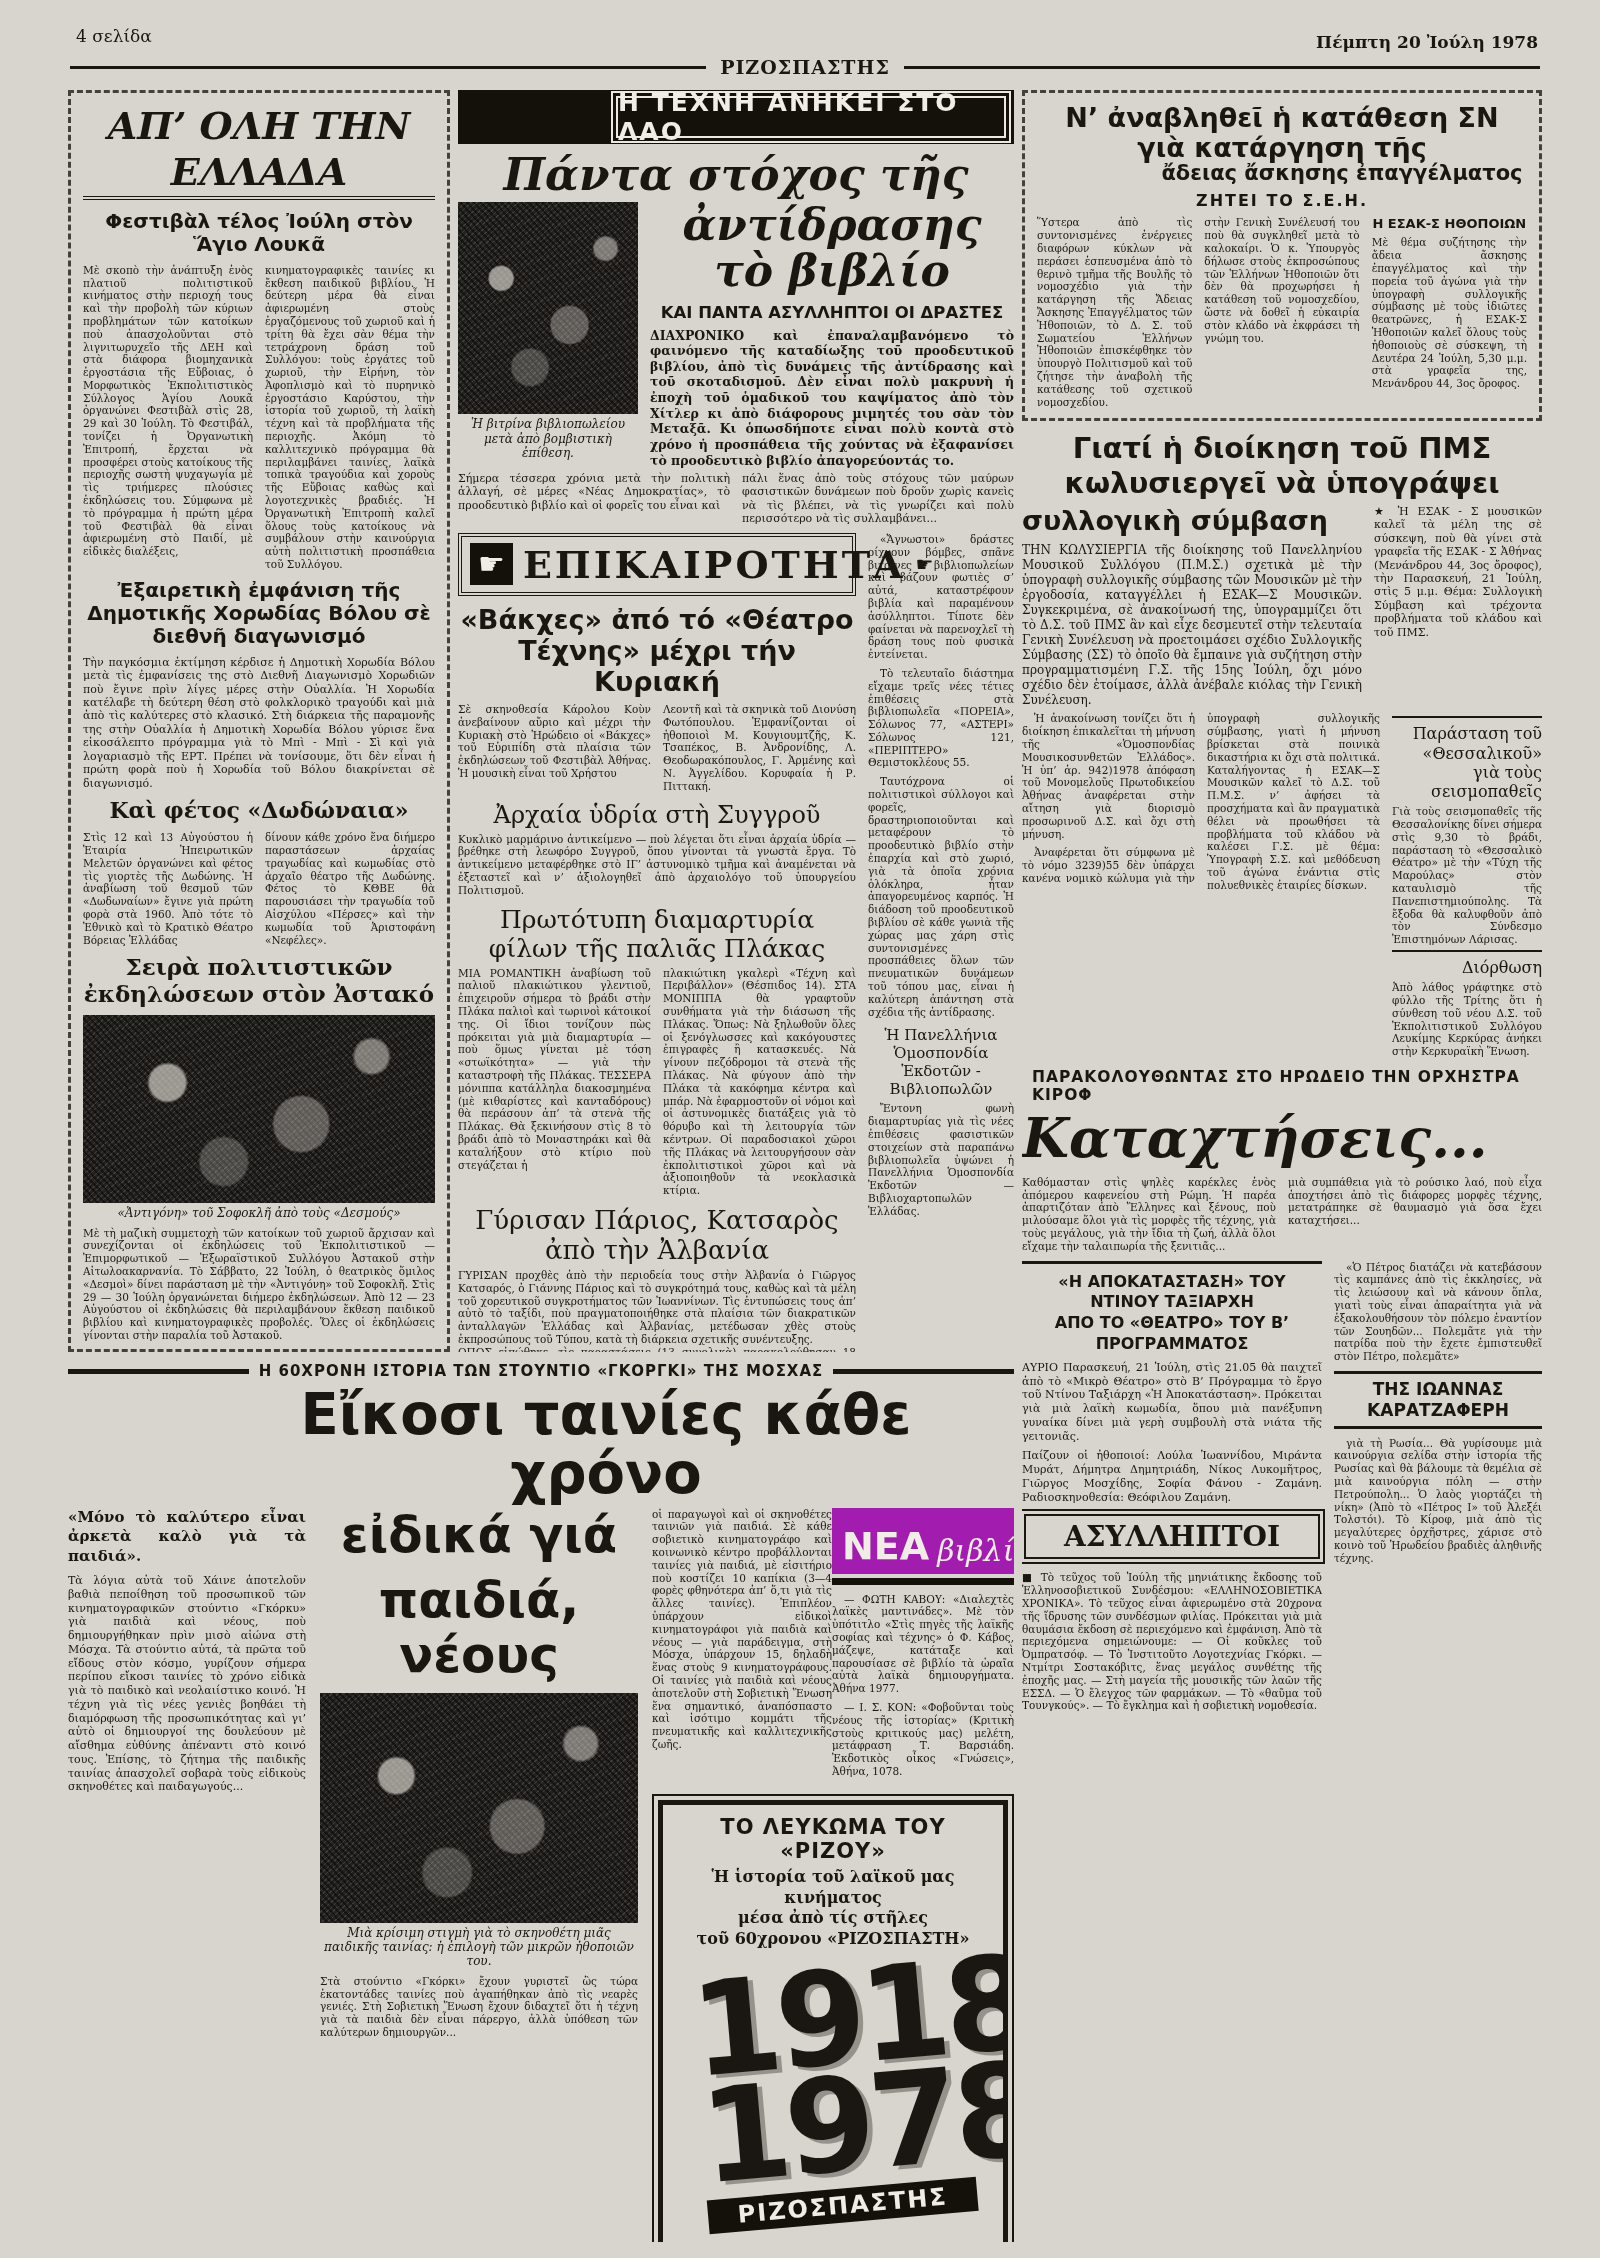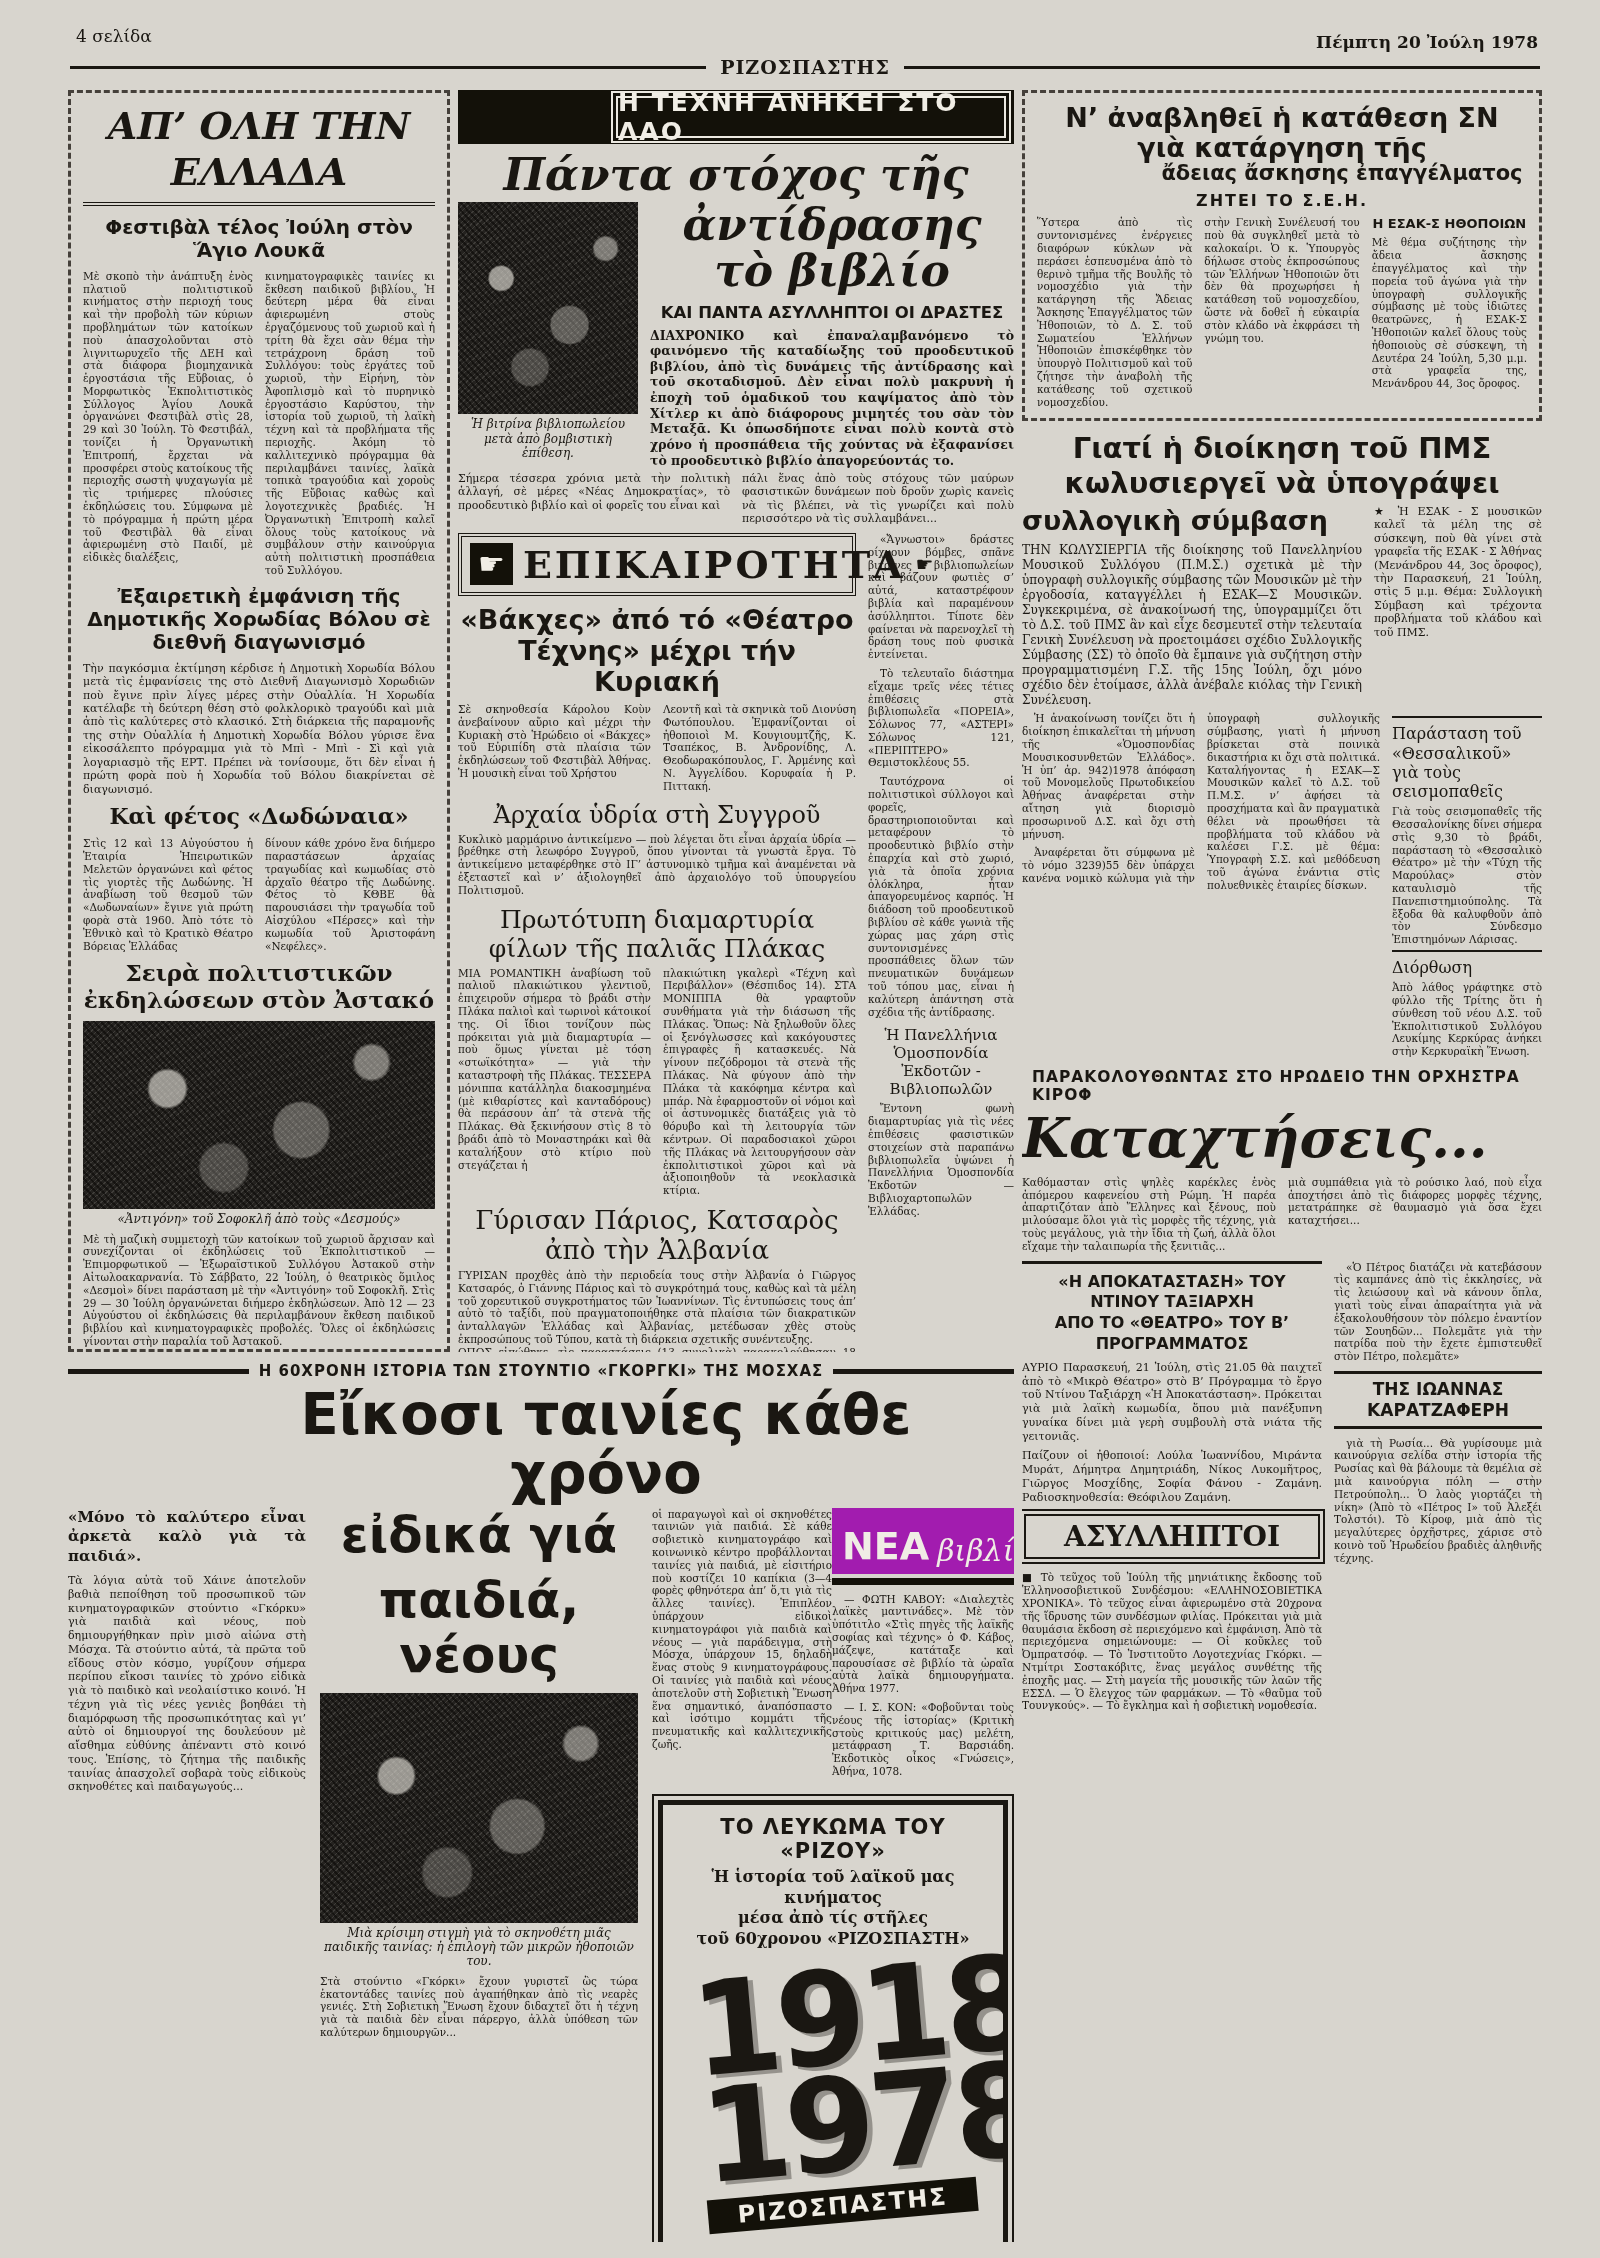--- a/index.html
+++ b/index.html
@@ -18,21 +18,21 @@
   .masthead{font-weight:bold;font-size:19px;letter-spacing:1px;}
   .date{position:absolute;right:62px;top:32px;font-weight:bold;font-size:17px;}
 
   
   .left-box{left:68px;top:90px;width:382px;height:1262px;border:3px dashed #45403a;padding:10px 12px;overflow:hidden;font-size:10.5px;line-height:1.22;}
   .center-col{left:458px;top:90px;width:556px;height:1262px;overflow:hidden;}
   .right-col{left:1022px;top:90px;width:520px;height:2152px;overflow:hidden;}
   .bottom-left{left:68px;top:1362px;width:946px;height:880px;overflow:hidden;}
 
   
-  .apoli{font-style:italic;font-weight:bold;font-size:38px;text-align:center;border-bottom:4px double #1a1712;padding-bottom:6px;margin-bottom:10px;}
+  .apoli{font-style:italic;font-weight:bold;font-size:38px;text-align:center;border-bottom:4px double #1a1712;margin-bottom:10px;}
   .lt-title{font-weight:bold;font-size:20px;text-align:center;margin:8px 0;line-height:1.15;font-family:"DejaVu Sans",sans-serif;}
   .cols2{display:flex;gap:12px;}
   .cols2>div{flex:1;}
   .caption{font-style:italic;font-size:12px;text-align:center;margin-top:3px;line-height:1.2;}
 
   
   .ph{background-color:#24221f;background-image:
       radial-gradient(circle at 24% 36%, rgba(222,219,211,.65) 0 6%, transparent 7%),
       radial-gradient(circle at 62% 58%, rgba(222,219,211,.35) 0 11%, transparent 12%),
       radial-gradient(circle at 82% 22%, rgba(222,219,211,.5) 0 5%, transparent 6%),
@@ -70,21 +70,21 @@
   .sn-sub{font-weight:bold;font-size:16px;text-align:center;letter-spacing:2px;margin:6px 0;}
   .sn-cols{display:flex;gap:12px;font-size:10.5px;line-height:1.22;}
   .sn-cols>div{flex:1;}
   .sn-colhead{font-weight:bold;font-size:13px;text-align:center;margin-bottom:4px;font-family:"DejaVu Sans",sans-serif;}
   .pms-h{font-weight:bold;font-size:29px;text-align:center;line-height:1.2;font-family:"DejaVu Sans",sans-serif;}
   .pms-row{display:flex;gap:12px;margin-top:4px;}
   .pms-left{width:340px;flex:none;}
   .pms-note{flex:1;font-size:11px;line-height:1.22;}
   .pms-cols{flex:1;column-count:2;column-gap:12px;font-size:10.5px;line-height:1.22;}
   .side-col{width:150px;flex:none;font-size:10.5px;line-height:1.22;}
-  .side-title{font-size:16px;text-align:left;line-height:1.2;margin:4px 0;border-top:2px solid #1a1712;padding-top:6px;}
+  .side-title{font-size:16px;text-align:right;line-height:1.2;margin:4px 0;border-top:2px solid #1a1712;padding-top:6px;}
   .kicker{display:flex;align-items:center;gap:10px;margin:10px 0 2px;}
   .kicker .seg{flex:1;border-top:4px solid #1a1712;}
   .kicker .ktext{font-weight:bold;font-size:15.5px;letter-spacing:1px;font-family:"DejaVu Sans",sans-serif;}
   .kirof-h{font-weight:900;font-style:italic;font-size:54px;margin:2px 0 6px;}
   .kirof-cols{display:flex;gap:12px;font-size:10.5px;line-height:1.22;}
   .kirof-cols>div{flex:1;}
   .mid-row{display:flex;gap:12px;margin-top:8px;}
   .apok{width:300px;flex:none;}
   .apok-title{font-weight:bold;font-size:16px;text-align:center;line-height:1.3;border-top:3px solid #1a1712;padding-top:8px;margin-bottom:6px;font-family:"DejaVu Sans",sans-serif;}
   .mid-right{flex:1;font-size:10.5px;line-height:1.22;}

